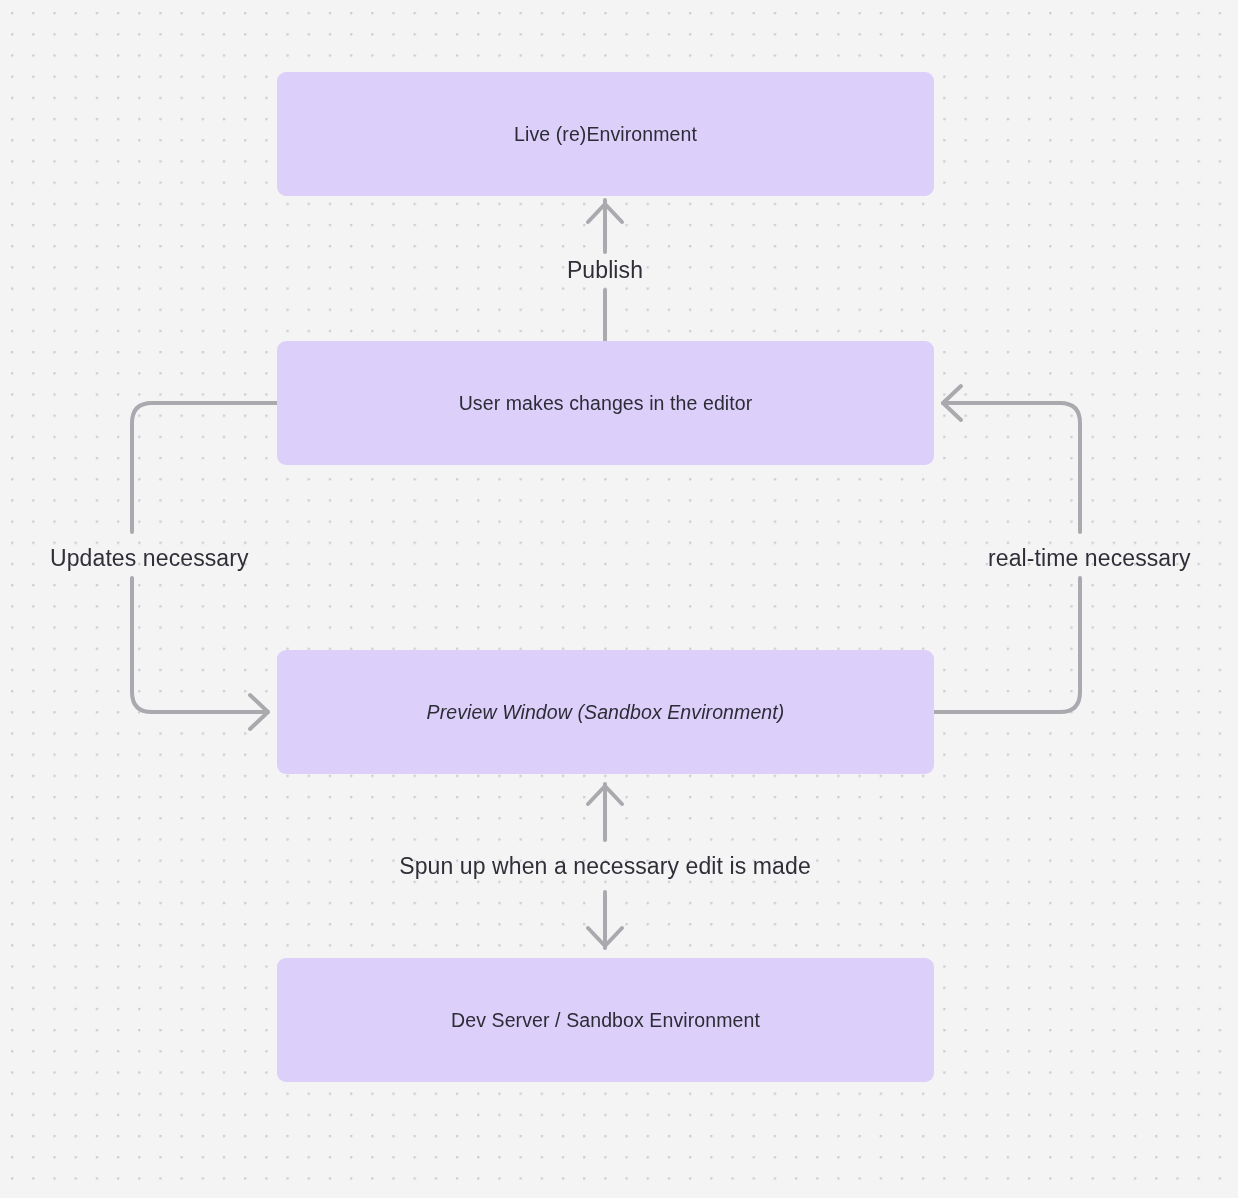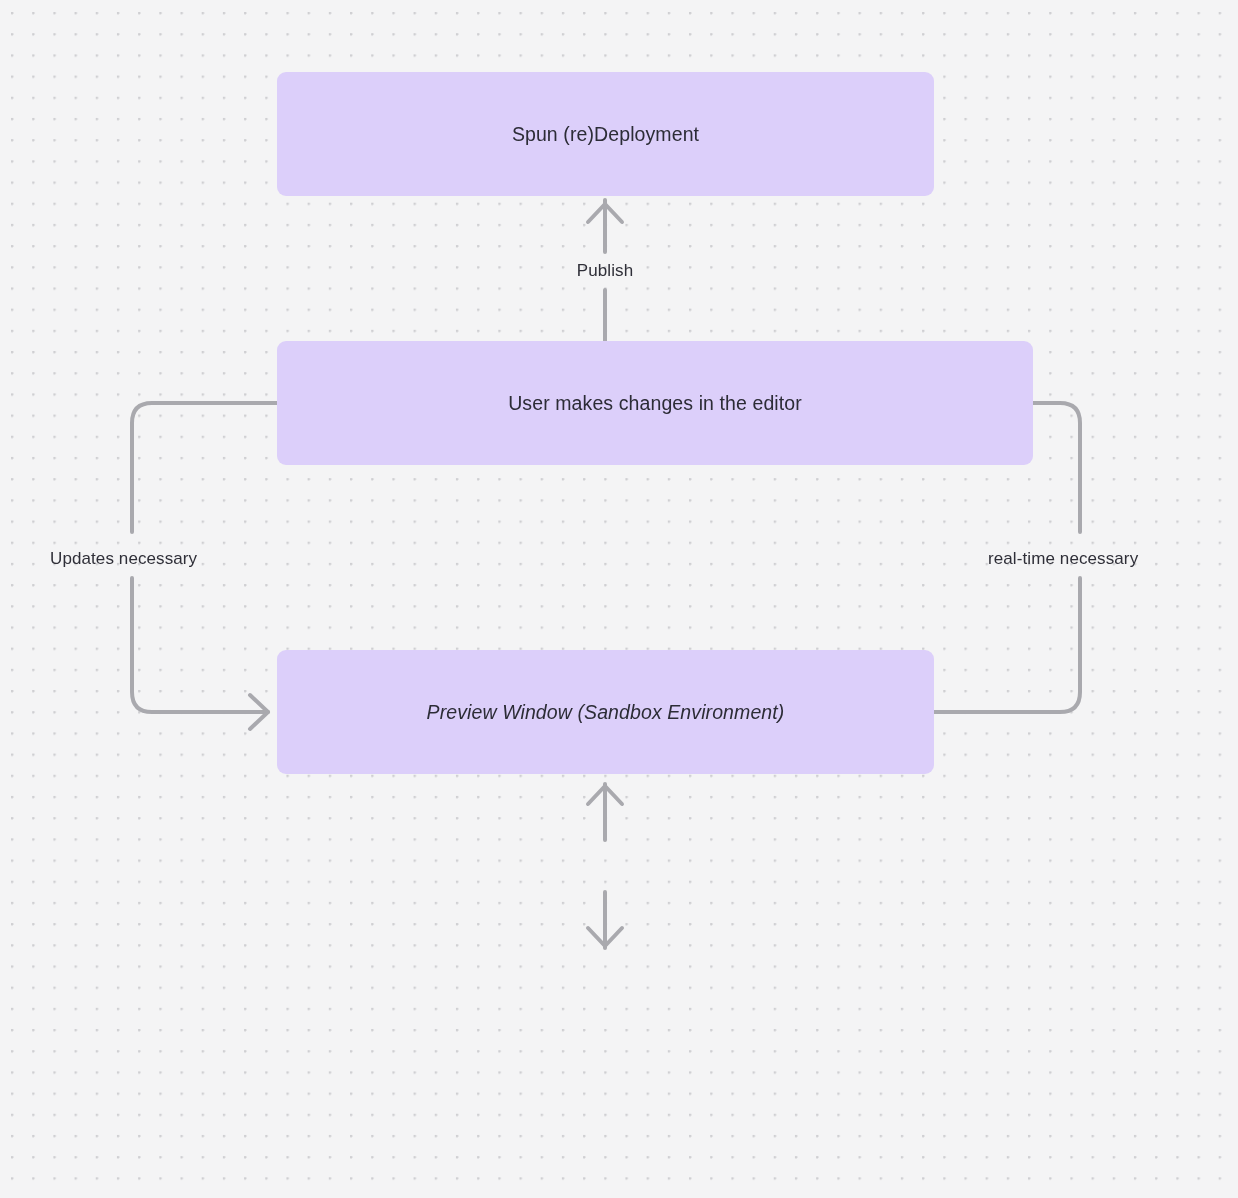--- a/index.html
+++ b/index.html
@@ -47,21 +47,21 @@
   }
   .node-label {
     font-size: 19.5px;
     line-height: 1.25;
     color: #2c2c36;
     letter-spacing: 0.1px;
     padding: 0 18px;
   }
   .edge-label {
     position: absolute;
-    font-size: 17px;
+    font-size: 23px;
     color: #2f2f38;
     letter-spacing: 0.1px;
     white-space: nowrap;
     line-height: 1;
   }
   .edge-label.center {
     transform: translate(-50%, -50%);
   }
   .edge-label.leftbox {
     transform: translate(0, -50%);
@@ -105,32 +105,36 @@
 
       <path d="M 605 840 L 605 784" fill="none" stroke="#a9a9ae" stroke-width="4" stroke-linecap="round"></path>
       <path d="M 588 804 L 605 786 L 622 804" fill="none" stroke="#a9a9ae" stroke-width="4" stroke-linecap="round" stroke-linejoin="round"></path>
 
       <path d="M 605 892 L 605 948" fill="none" stroke="#a9a9ae" stroke-width="4" stroke-linecap="round"></path>
       <path d="M 588 928 L 605 946 L 622 928" fill="none" stroke="#a9a9ae" stroke-width="4" stroke-linecap="round" stroke-linejoin="round"></path>
     </g>
   </svg>
 
   <div class="node" style="left:277px; top:72px; width:657px; height:124px;">
-    <span class="node-label">Spun (re)Deployment</span>
+    <span class="node-label">Live (re)Environment</span>
   </div>
 
-  <div class="node" style="left:277px; top:341px; width:756px; height:124px;">
+  <div class="node" style="left:277px; top:341px; width:657px; height:124px;">
     <span class="node-label">User makes changes in the editor</span>
   </div>
 
   <div class="node" style="left:277px; top:650px; width:657px; height:124px;font-style:italic;">
     <span class="node-label">Preview Window (Sandbox Environment)</span>
   </div>
 
+  <div class="node" style="left:277px; top:958px; width:657px; height:124px;">
+    <span class="node-label">Dev Server / Sandbox Environment</span>
+  </div>
 
   <div class="edge-label center" style="left:605px; top:270px;">Publish</div>
 
   <div class="edge-label leftbox" style="left:50px; top:558px;">Updates necessary</div>
 
   <div class="edge-label leftbox" style="left:988px; top:558px;">real-time necessary</div>
 
+  <div class="edge-label center" style="left:605px; top:866px;">Spun up when a necessary edit is made</div>
 
 </div>
 
 </body></html>

